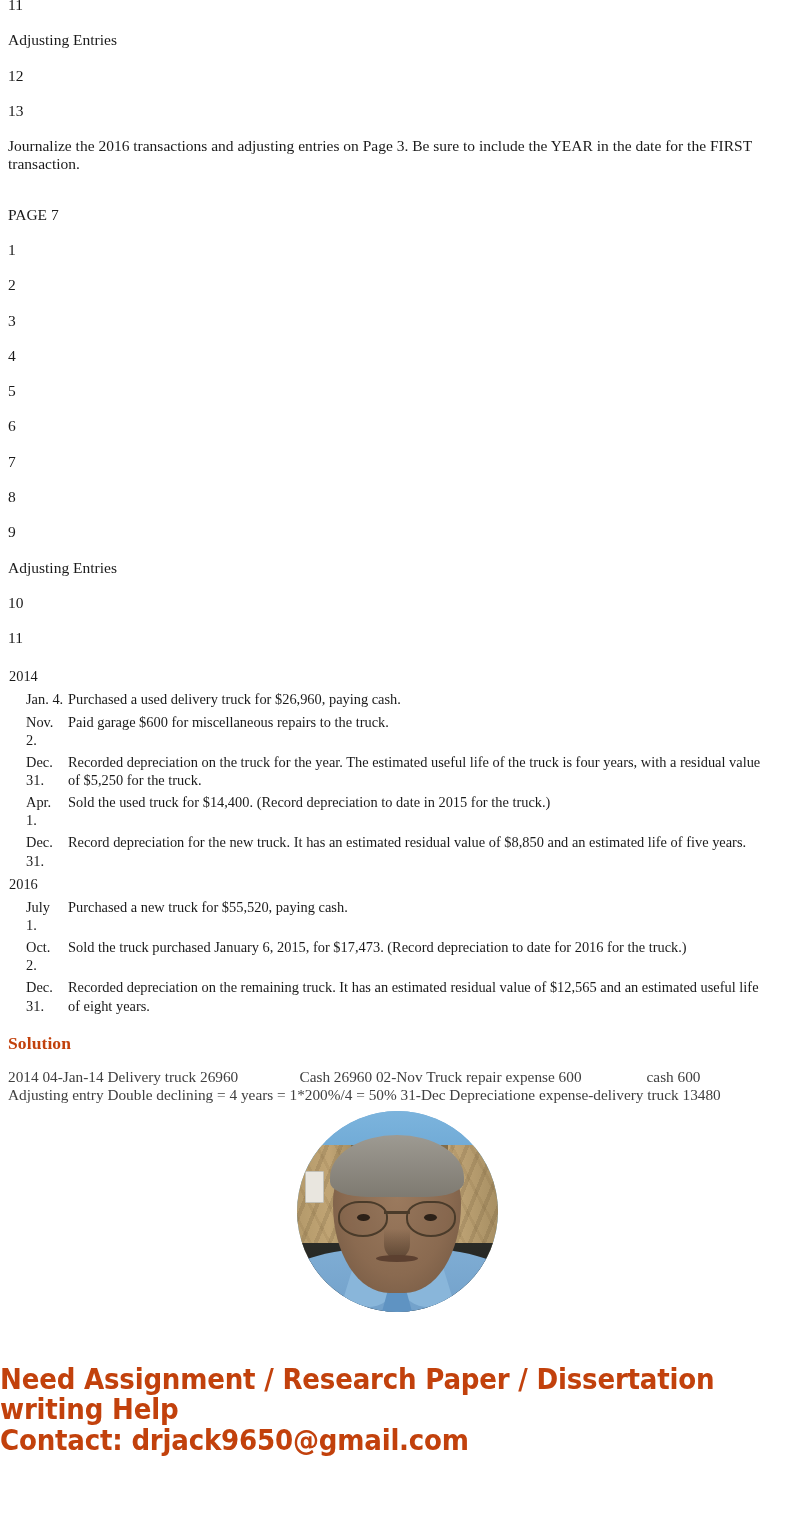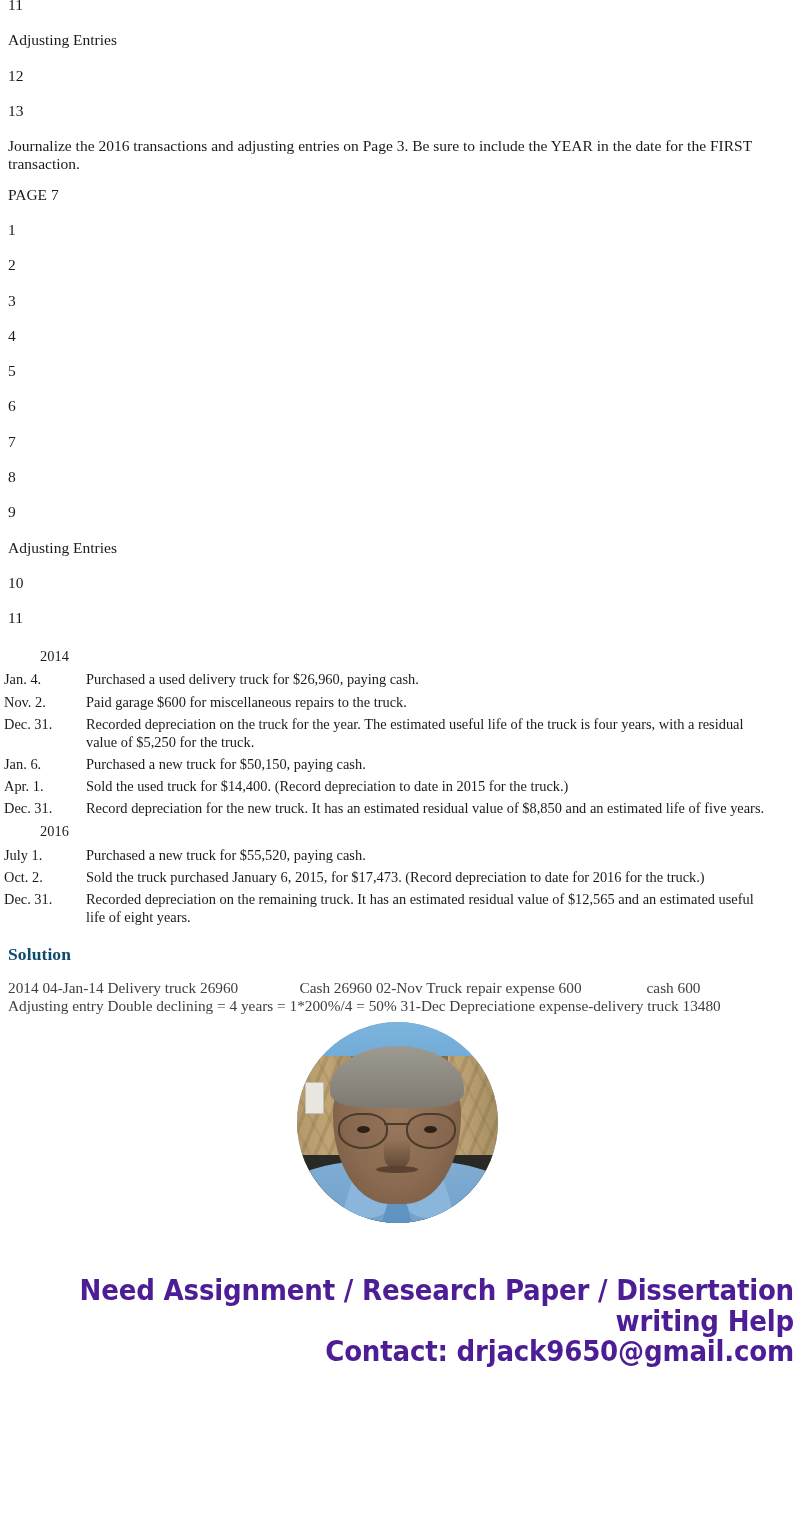--- a/index.html
+++ b/index.html
@@ -28,64 +28,63 @@
   .pline {
     font-size: 15.5px;
     line-height: 1.18;
     margin: 0 0 17px 0;
     color: #1a1a1a;
   }
   .pline.first {
     margin-top: -4px;
   }
   .pline.wrap {
-    margin-bottom: 12px;
+    margin-bottom: 32px;
   }
 
   
   .txn-table {
     width: 100%;
     border-collapse: collapse;
     margin: 0;
     table-layout: fixed;
   }
   .txn-table td {
     font-size: 14.4px;
     line-height: 1.26;
     vertical-align: top;
     padding: 2px 0 2px 0;
     color: #1a1a1a;
   }
   .txn-table td.date {
     width: 55px;
-    padding-left: 4px;
+    padding-left: 26px;
     padding-right: 4px;
     white-space: normal;
   }
   .txn-table td.desc {
     padding-right: 20px;
   }
   .txn-table tr.year-row td {
     padding-top: 3px;
     padding-bottom: 3px;
   }
   .txn-table td.year {
-    padding-left: 27px;
-    text-align: center;
+    padding-left: 9px;
   }
   .txn-table tr.tall td {
     vertical-align: middle;
   }
 
   
   .solution-h {
     font-size: 17.5px;
     font-weight: bold;
     margin: 16px 0 0 8px;
-    color: #0c4a6e;
+    color: #c2410c;
     letter-spacing: 0.1px;
   }
   .solution-body {
     margin: 14px 8px 0 8px;
     font-size: 15.3px;
     line-height: 1.19;
     color: #404040;
     height: 37px;
     overflow: hidden;
     white-space: pre-wrap;
@@ -273,26 +272,26 @@
     transform: translateX(-50%);
     width: 42px;
     height: 7px;
     background: #5c4030;
     border-radius: 50%;
   }
 
   
   .ad {
     margin-top: 52px;
-    text-align: right;
+    text-align: left;
     font-family: "DejaVu Sans Condensed", "Liberation Sans Narrow", "Liberation Sans", sans-serif;
     font-weight: bold;
     font-size: 29px;
     line-height: 1.05;
-    color: #4c1d95;
+    color: #c2410c;
     letter-spacing: -0.2px;
   }
   .ad-l2 { }
   .ad-l3 { }
 </style>
 </head>
 <body>
 
 <div class="page">
 
@@ -327,24 +326,20 @@
         <td class="date">Jan. 4.</td>
         <td class="desc">Purchased a used delivery truck for $26,960, paying cash.</td>
       </tr>
       <tr>
         <td class="date">Nov. 2.</td>
         <td class="desc">Paid garage $600 for miscellaneous repairs to the truck.</td>
       </tr>
       <tr>
         <td class="date">Dec. 31.</td>
         <td class="desc">Recorded depreciation on the truck for the year. The estimated useful life of the truck is four years, with a residual value of $5,250 for the truck.</td>
-      </tr>
-      <tr>
-        <td class="date">Jan. 6.</td>
-        <td class="desc">Purchased a new truck for $50,150, paying cash.</td>
       </tr>
       <tr>
         <td class="date">Apr. 1.</td>
         <td class="desc">Sold the used truck for $14,400. (Record depreciation to date in 2015 for the truck.)</td>
       </tr>
       <tr>
         <td class="date">Dec. 31.</td>
         <td class="desc">Record depreciation for the new truck. It has an estimated residual value of $8,850 and an estimated life of five years.</td>
       </tr>
       <tr class="year-row">

